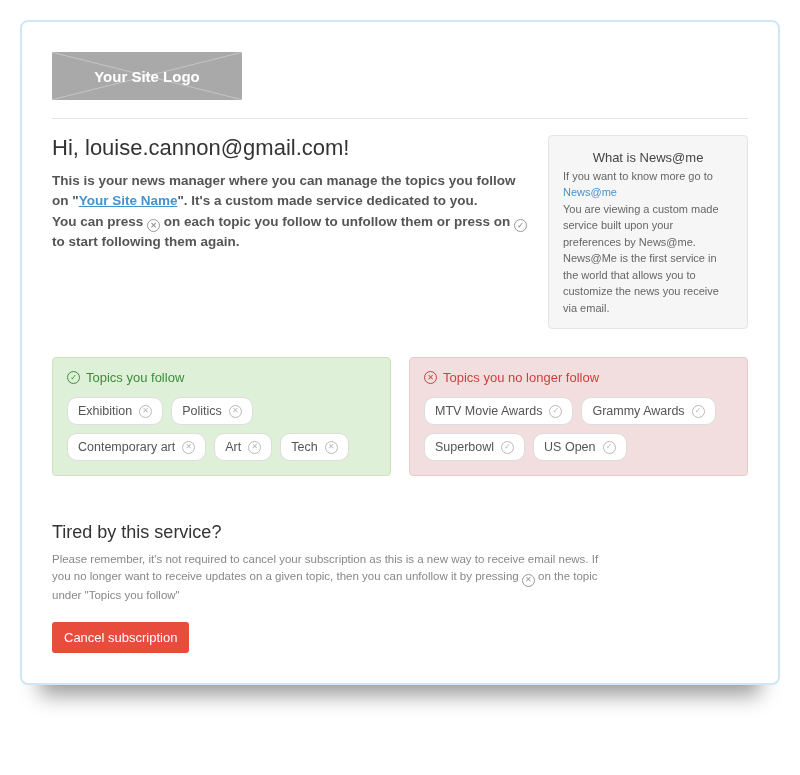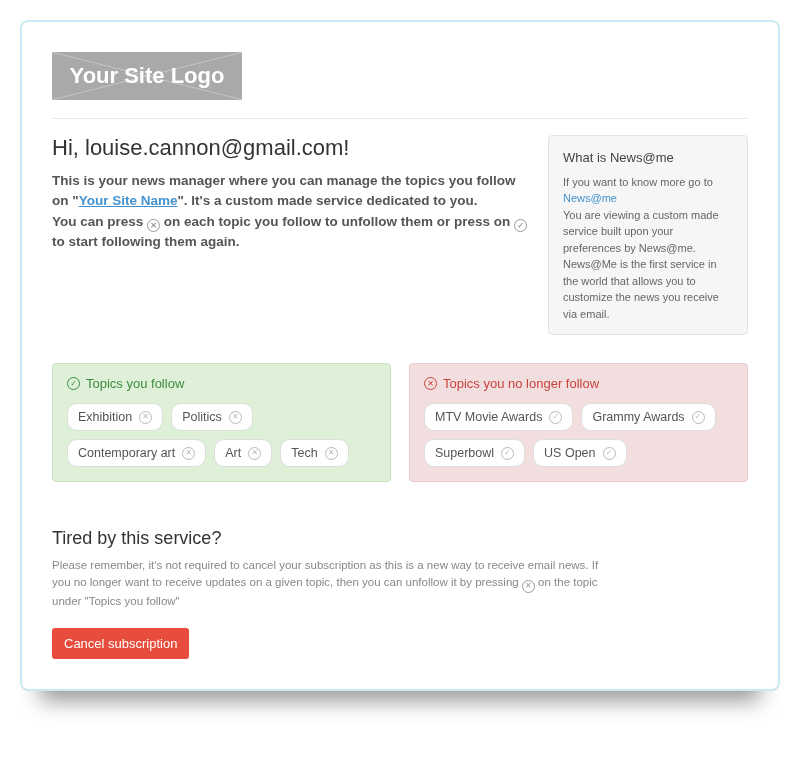--- a/index.html
+++ b/index.html
@@ -18,21 +18,21 @@
   padding: 30px 30px 30px 30px;
   box-shadow: 0 30px 20px -20px rgba(0,0,0,0.4);
   position: relative;
 }
 .logo {
   width: 190px;
   height: 48px;
   background: #a9a9a9;
   color: #fff;
   font-weight: bold;
-  font-size: 22px;
+  font-size: 15px;
   display: flex;
   align-items: center;
   justify-content: center;
   position: relative;
   overflow: hidden;
 }
 .logo::before, .logo::after {
   content: "";
   position: absolute;
   width: 260px;
@@ -57,22 +57,23 @@
   border: 1px solid #e4e4e4;
   border-radius: 4px;
   padding: 12px 14px;
   font-size: 11px;
   color: #666;
   line-height: 1.5;
 }
 .sidebar h4 {
   font-size: 13px;
   color: #444;
-  margin-bottom: 6px;
+  margin-bottom: 0;
   font-weight: 500;
+  text-align: center;
 }
 .sidebar a { color: #4393cf; text-decoration: none; }
 h2.greet {
   font-size: 22px;
   font-weight: 500;
   color: #333;
   margin-bottom: 10px;
 }
 .intro {
   font-size: 13.5px;

